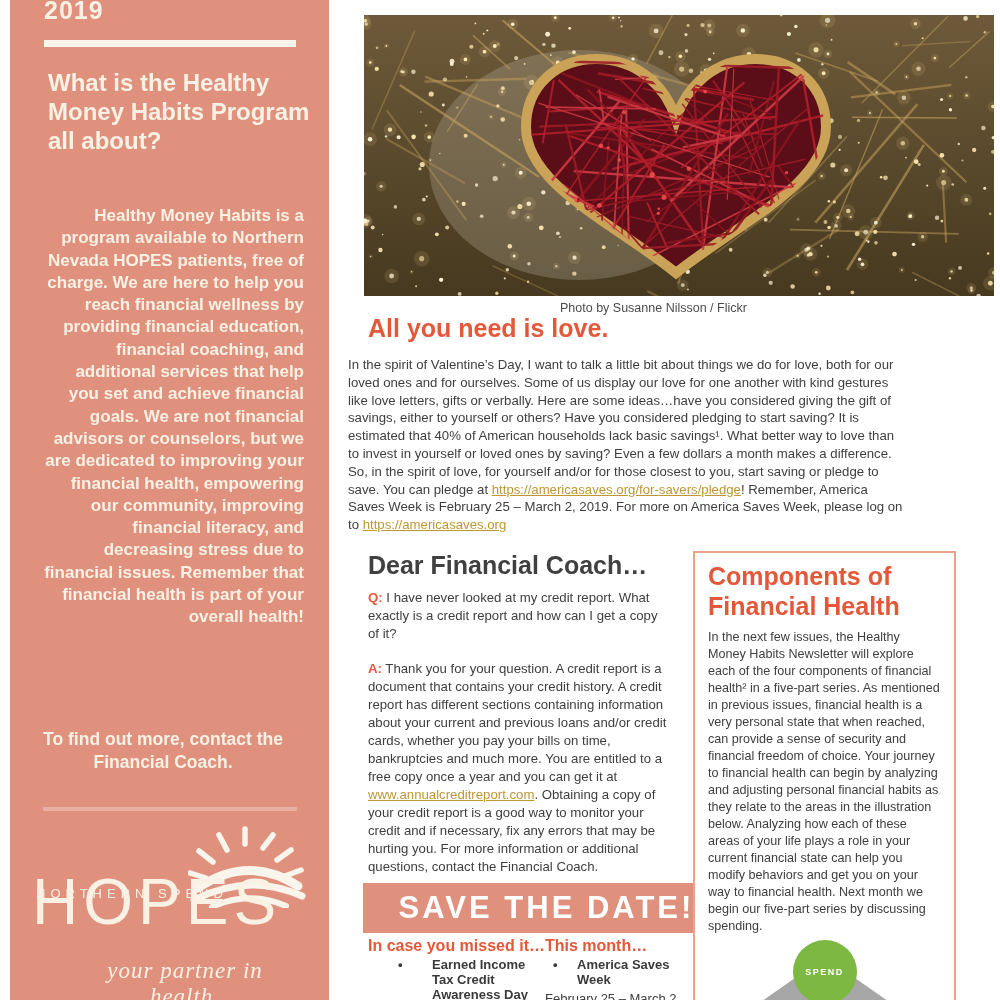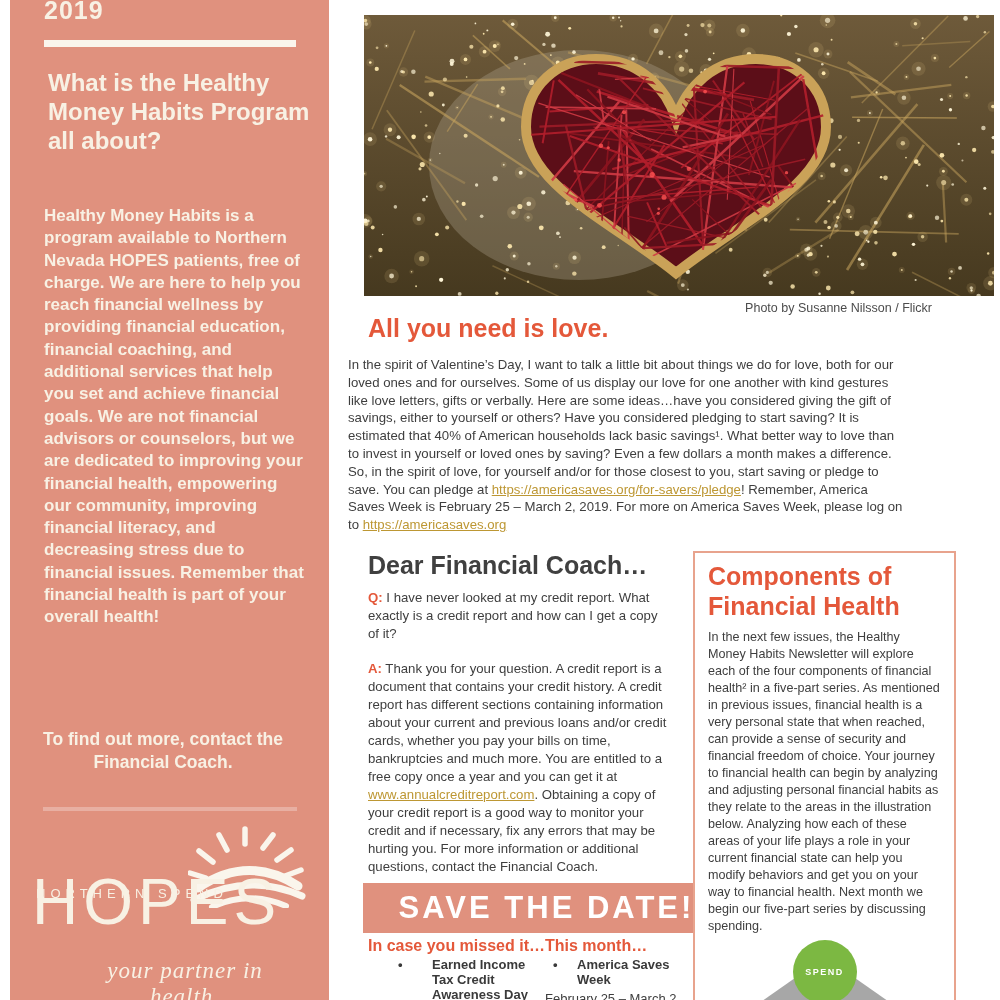--- a/index.html
+++ b/index.html
@@ -4,33 +4,33 @@
 <style>
   html,body{margin:0;padding:0;background:#ffffff;width:1000px;height:1000px;overflow:hidden;
     font-family:"Liberation Sans", sans-serif;}
   .page{position:relative;width:1000px;height:1000px;background:#fff;overflow:hidden;}
 
   
   .sidebar{position:absolute;left:10px;top:0;width:305px;height:1000px;background:#E0917E;color:#F8F1E4;padding-left:14px;}
   .year{position:absolute;left:34px;top:-4px;font-size:25px;font-weight:bold;letter-spacing:1px;}
   .rule{position:absolute;left:34px;top:40px;width:252px;height:7px;background:#FAF5EC;}
   .sb-heading{position:absolute;left:34px;top:64px;width:264px;margin:4px;font-size:24px;line-height:29px;font-weight:bold;}
-  .sb-body{position:absolute;left:34px;top:205px;width:260px;margin:0;font-size:17px;line-height:22.3px;font-weight:bold;}
+  .sb-body{position:absolute;left:34px;top:205px;width:260px;margin:0;font-size:17px;line-height:22.3px;font-weight:bold;text-align:right;}
   .sb-contact{position:absolute;left:22px;top:728px;width:262px;margin:0;text-align:center;font-size:17.5px;line-height:23px;font-weight:bold;}
   .sb-divider{position:absolute;left:33px;top:807px;width:254px;height:4px;background:rgba(255,255,255,.28);}
   .logo{position:absolute;left:0;top:828px;width:305px;height:172px;}
   .logo-top{position:absolute;left:26px;top:58px;font-size:13px;letter-spacing:5px;font-weight:normal;}
   .logo-name{position:absolute;left:22px;top:42px;font-size:64px;letter-spacing:5px;line-height:64px;font-weight:normal;}
   .logo-tag{position:absolute;left:60px;top:130px;width:230px;text-align:center;
     font-family:"Liberation Serif", serif;font-style:italic;font-size:23px;letter-spacing:1px;}
   .sun{position:absolute;left:178px;top:-2px;}
 
   
   .photo{position:absolute;left:364px;top:15px;width:630px;height:281px;}
-  .caption{position:absolute;left:560px;top:301px;width:372px;text-align:right;
+  .caption{position:absolute;left:560px;top:301px;width:372px;text-align:left;
     font-size:12.5px;color:#4C4C4C;}
 
   
   .article-title{position:absolute;left:368px;top:314px;margin:0;font-size:25px;color:#E4583A;font-weight:bold;}
   .intro{position:absolute;left:348px;top:356px;width:557px;margin:0;font-size:13.2px;line-height:17.8px;color:#3E3E3E;}
   .link{color:#BD9733;text-decoration:underline;cursor:pointer;}
 
   
   .qa{position:absolute;left:368px;top:551px;width:302px;}
   .qa-title{margin:0 0 9px 0;font-size:25px;color:#404040;font-weight:bold;}

